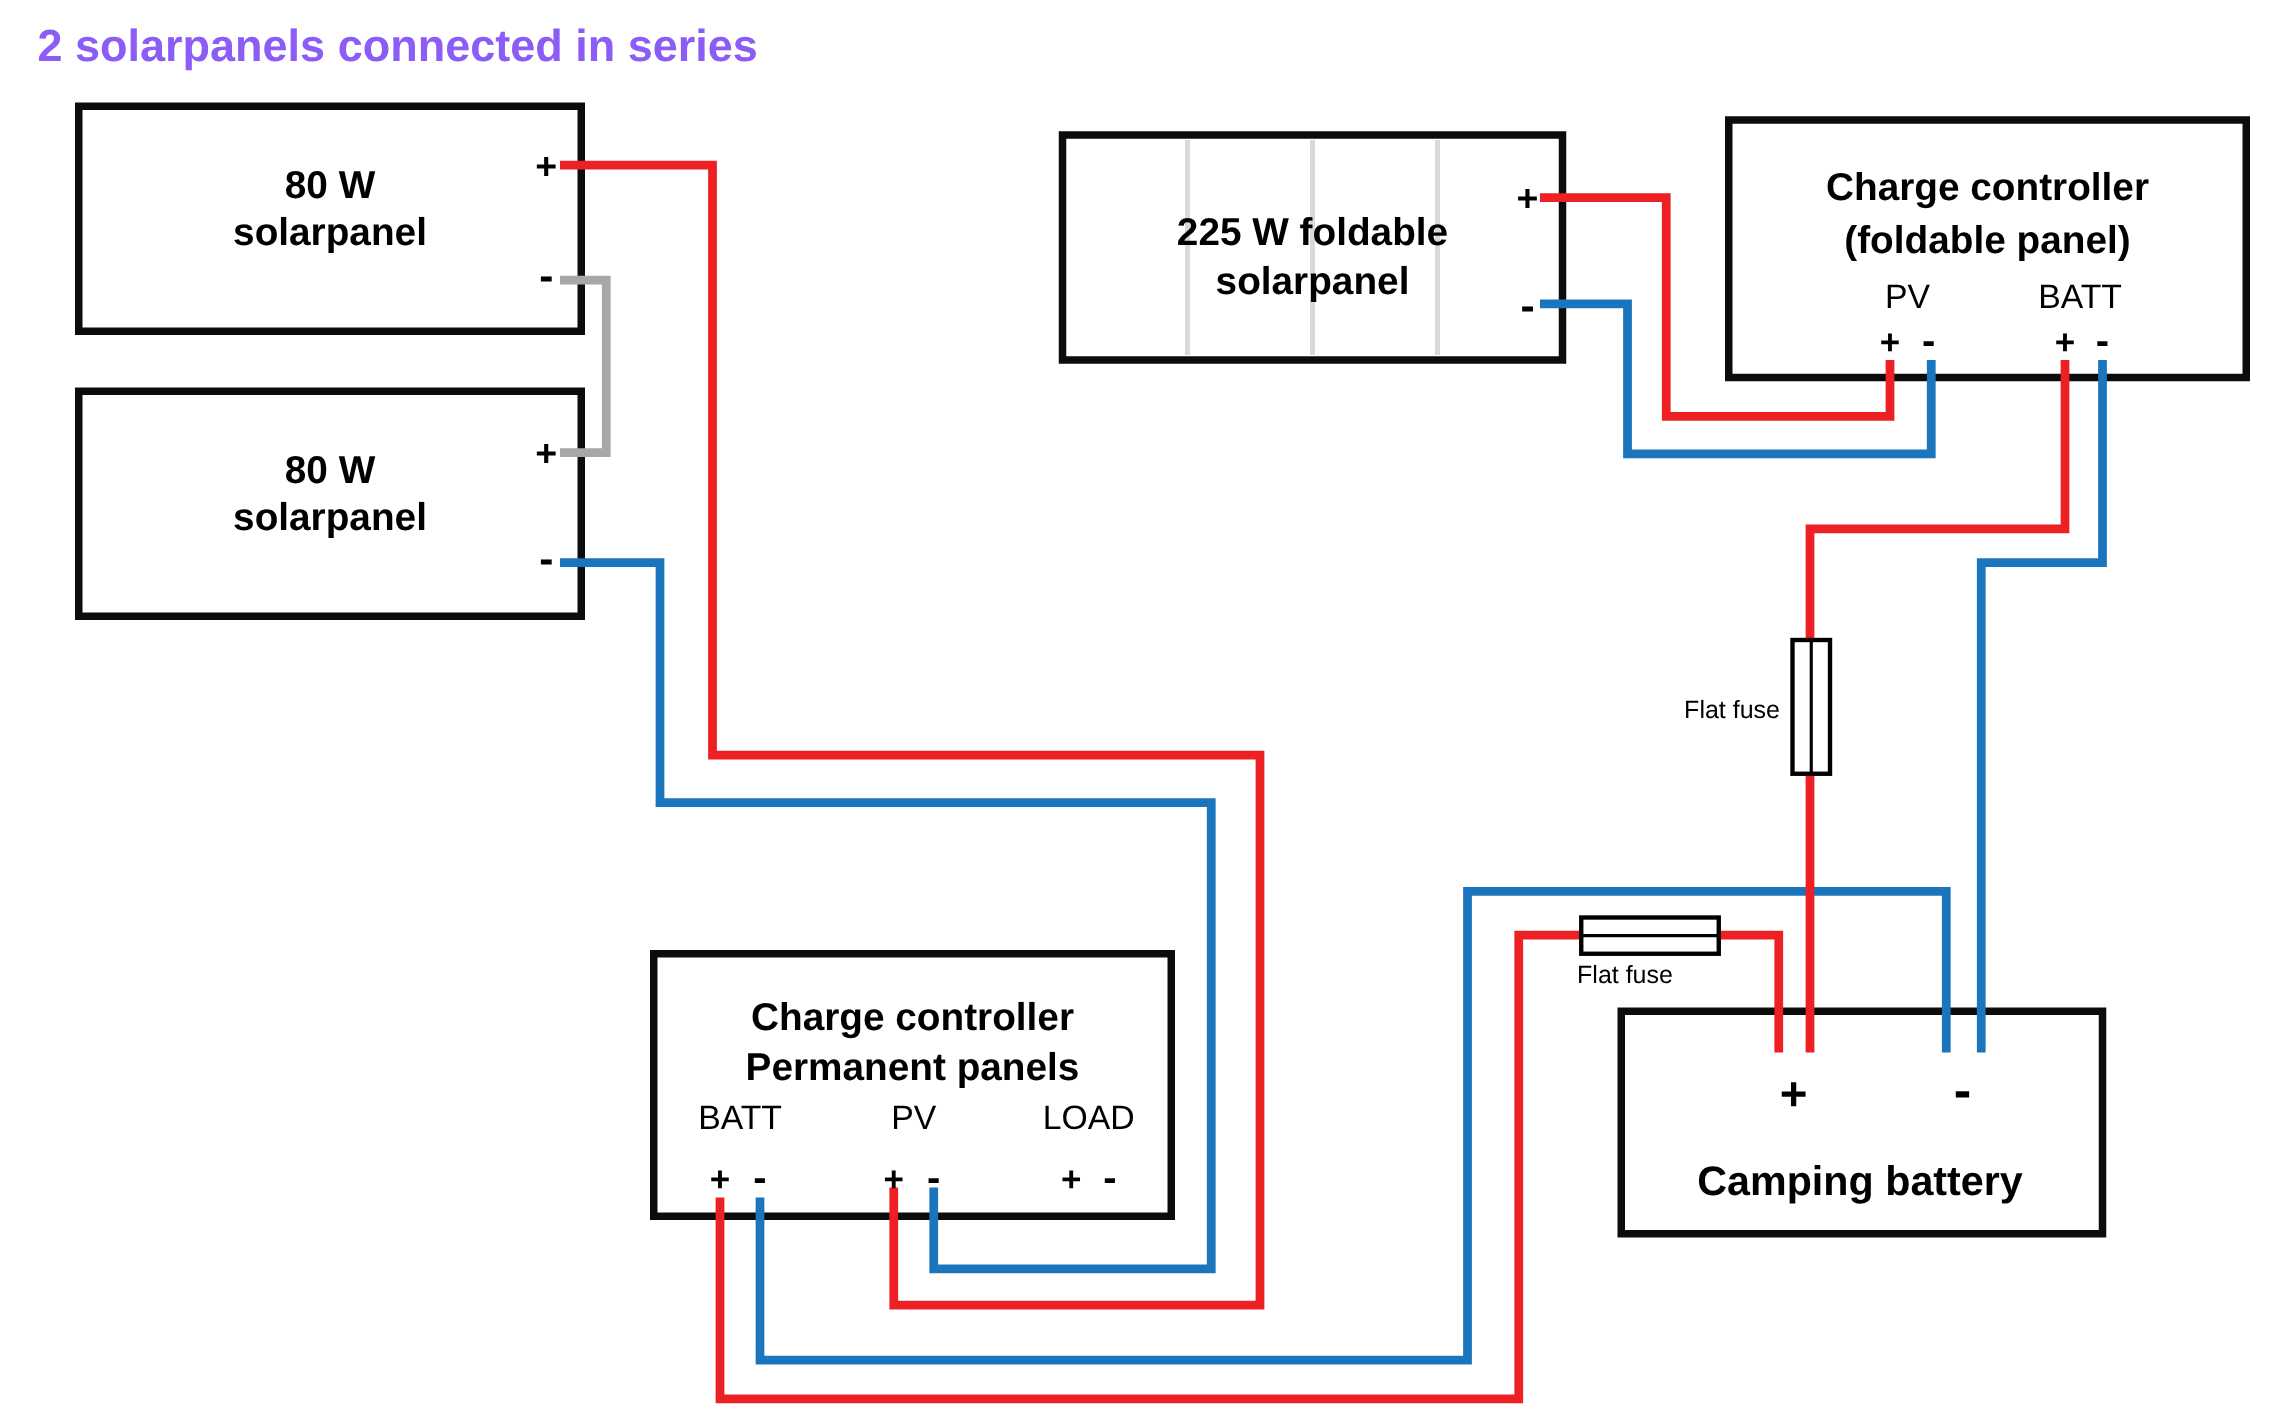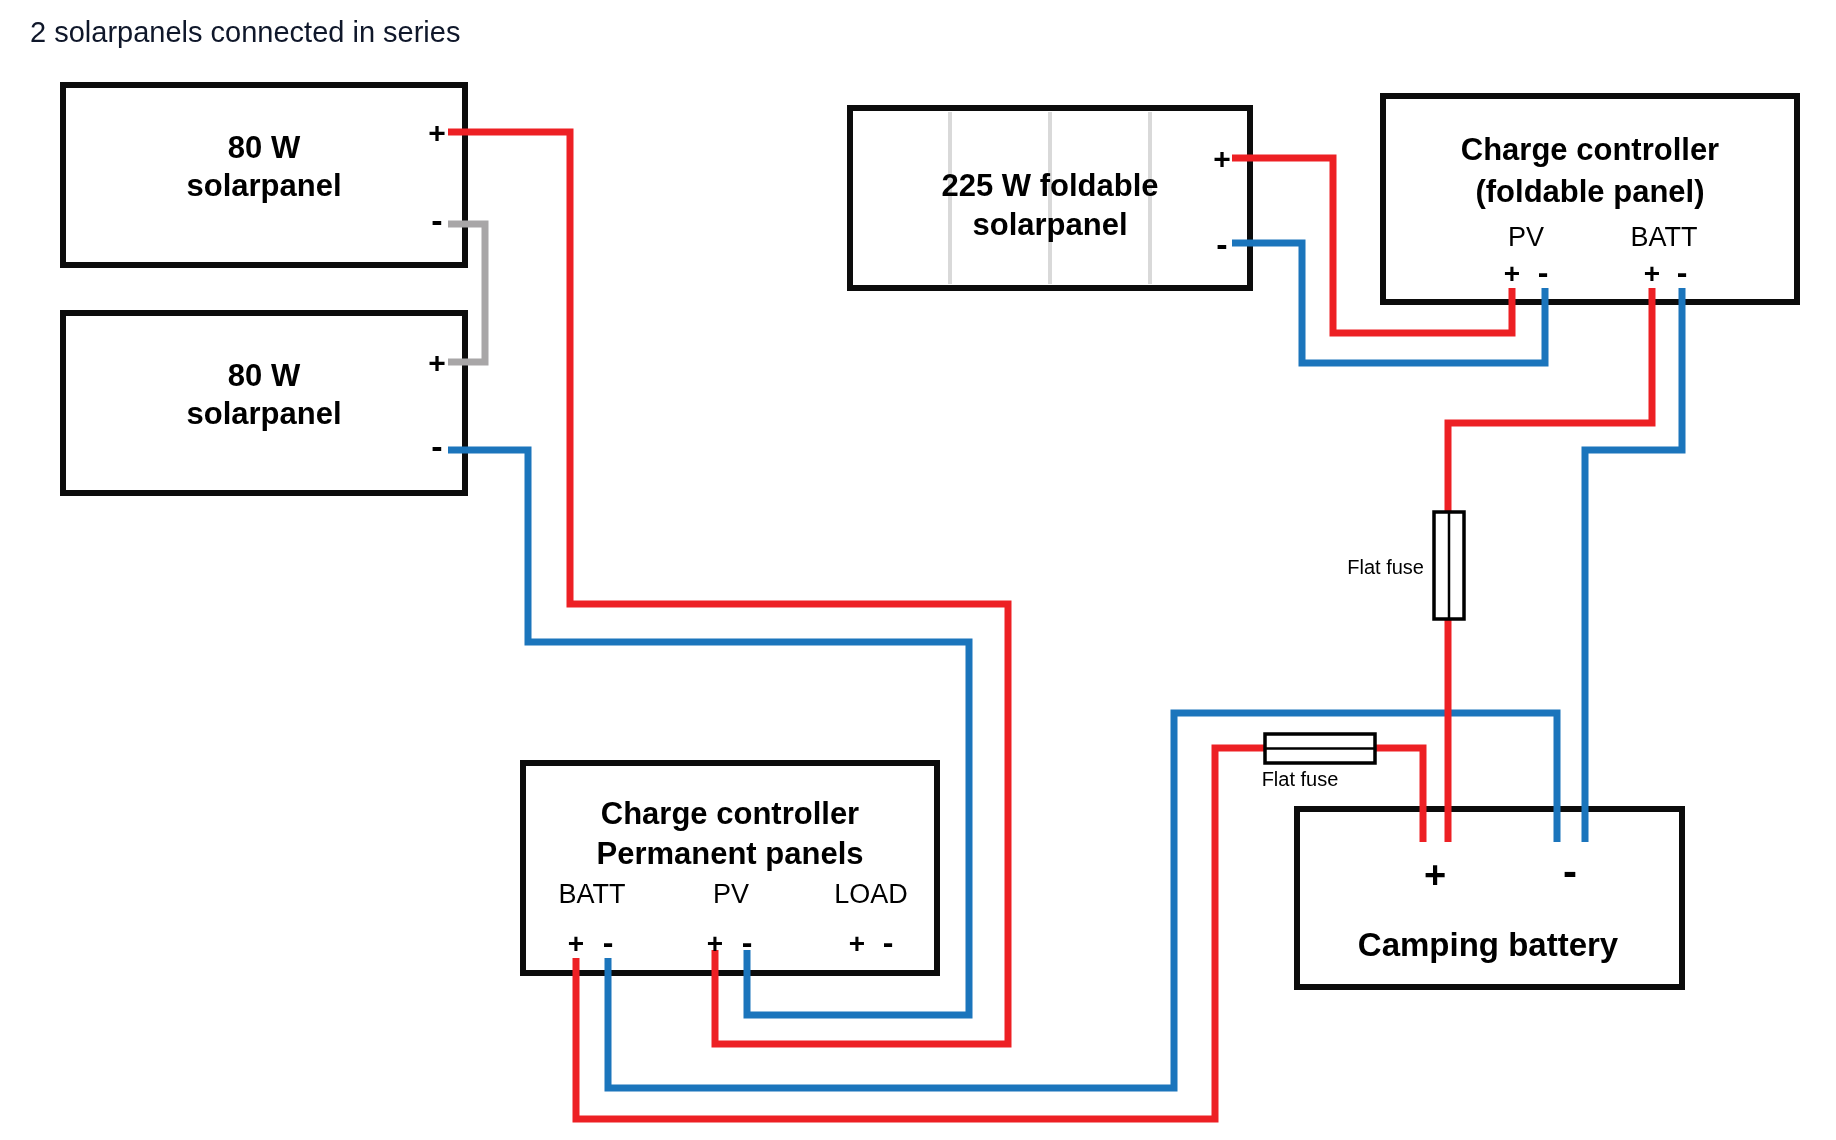--- a/index.html
+++ b/index.html
@@ -1,18 +1,18 @@
 <!DOCTYPE html>
 <html><head>
 <meta charset="utf-8">
 <style>
   html,body{margin:0;padding:0;background:#ffffff;}
   .stage{position:relative;width:1836px;height:1140px;overflow:hidden;background:#ffffff;
          font-family:"Liberation Sans",sans-serif;}
-  .diagram-title{position:absolute;left:30px;top:16px;font-weight:normal;font-size:29px;color:#0f172a;}
+  .diagram-title{position:absolute;left:30px;top:16px;font-weight:bold;font-size:36px;color:#8b5cf6;}
   svg{position:absolute;left:0;top:0;}
   svg text{font-family:"Liberation Sans",sans-serif;fill:#000;}
 </style>
 </head>
 <body>
 
 <div class="stage">
   <svg id="diagram-svg" width="1836" height="1140" viewBox="0 0 1836 1140" aria-label="solar wiring diagram">
       <g>
         <rect x="63" y="85" width="402" height="180" fill="#ffffff" stroke="#0c0c0c" stroke-width="6"></rect>

